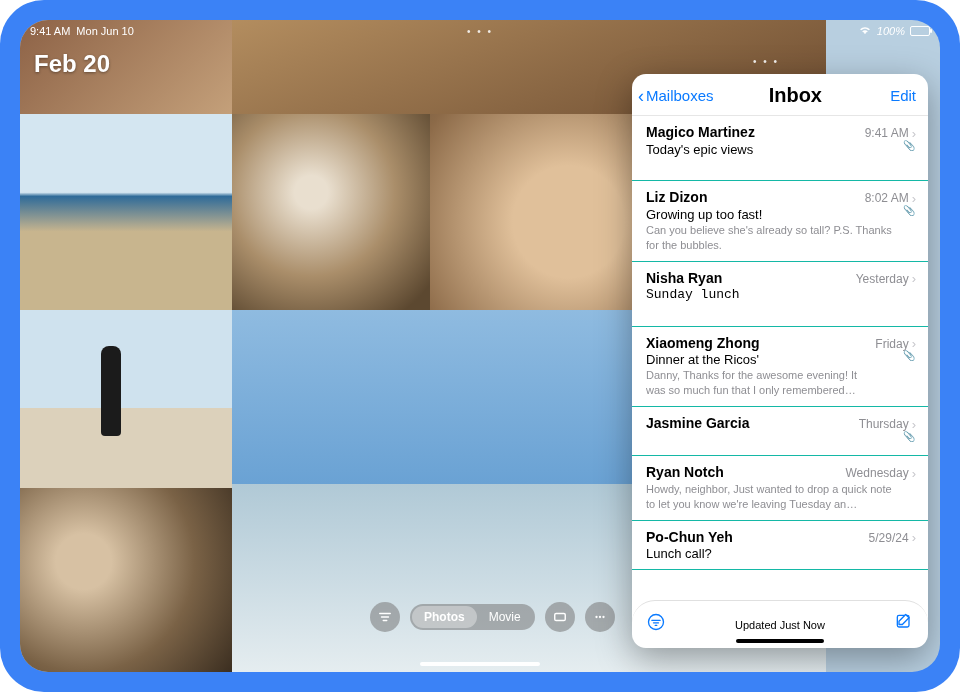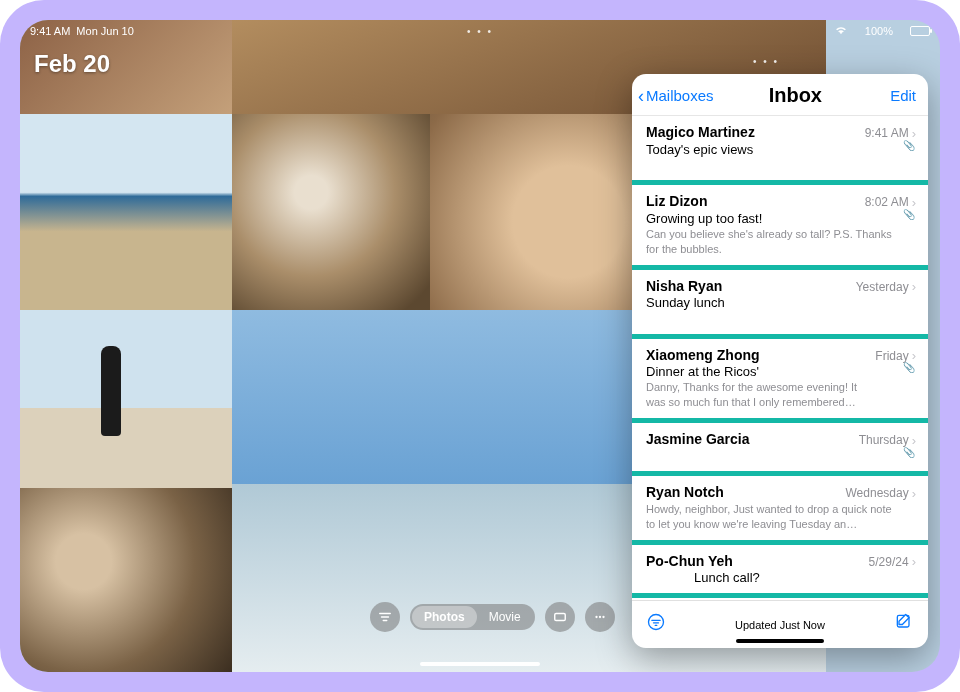--- a/index.html
+++ b/index.html
@@ -1,40 +1,40 @@
 <!DOCTYPE html>
 <html><head>
 <meta charset="utf-8">
 <style>
   * { box-sizing: border-box; margin: 0; padding: 0; }
   html, body { width: 960px; height: 692px; overflow: hidden; font-family: -apple-system, Helvetica, Arial, sans-serif; }
   .device {
     position: relative;
     width: 960px; height: 692px;
-    background: #c4b5fd;
+    background: #3b82f6;
     border-radius: 44px;
     padding: 20px;
   }
   .screen {
     position: relative;
     width: 100%; height: 100%;
     border-radius: 28px;
     overflow: hidden;
     background: #b8cfe0;
   }
   
   .statusbar {
     position: absolute; top: 0; left: 0; right: 0;
     height: 20px; z-index: 100;
     color: #fff; font-size: 11px; font-weight: 500;
     display: flex; align-items: center; justify-content: space-between;
     padding: 2px 10px 0 10px;
   }
   .statusbar .sb-left { display:flex; gap:6px; align-items:center;}
-  .statusbar .sb-right { display:flex; gap:17px; align-items:center;}
+  .statusbar .sb-right { display:flex; gap:5px; align-items:center;font-style:italic;}
   .battery { display:inline-block; width:20px; height:10px; border:1px solid #fff; border-radius:2px; position:relative;}
   .battery::after { content:""; position:absolute; right:-3px; top:2px; width:2px; height:4px; background:#fff; border-radius:1px;}
   .battery .fill { background:#fff; height:100%; width:100%; border-radius:1px;}
   .wifi-icon svg { width:14px; height:10px; }
   
   .photogrid {
     position:absolute; inset:0;
     display:grid;
     grid-template-columns: 212px 198px 198px 198px;
     grid-template-rows: 94px 196px 178px 184px;
@@ -92,33 +92,33 @@
     color:rgba(255,255,255,.9); letter-spacing:2px; font-size:10px;}
   .so-header {
     display:flex; align-items:center; justify-content:space-between;
     padding:10px 12px 8px 6px; border-bottom:1px solid #e6e6e6;
     font-size:15px;
   }
   .so-back { color:#0a7aff; display:flex; align-items:center; gap:2px; font-size:15px; cursor:pointer;}
   .so-title { font-weight:600; font-size:20px; color:#000;}
   .so-edit { color:#0a7aff; font-size:15px; cursor:pointer;margin-left:13px;}
   .mail-list { flex:1; overflow:hidden; }
-  .mail-item { padding:8px 12px 8px 14px; border-bottom:5px solid #14b8a6; cursor:pointer; position:relative;}
+  .mail-item { padding:8px 12px 8px 14px; border-bottom:1px solid #14b8a6; cursor:pointer; position:relative;}
   .mi-row1 { display:flex; justify-content:space-between; align-items:baseline;}
   .mi-sender { font-weight:600; font-size:14px; color:#000;}
   .mi-time { font-size:12px; color:#8e8e93; display:flex; align-items:center; gap:3px;}
   .mi-subject { font-size:13px; color:#000; margin-top:1px;}
   .mi-preview { font-size:11px; color:#8e8e93; line-height:1.35; margin-top:1px;
     display:-webkit-box; -webkit-line-clamp:2; -webkit-box-orient:vertical; overflow:hidden;}
   .mi-chevron { color:#c7c7cc; font-size:13px;}
   .attach { color:#c7c7cc; font-size:10px; display:block; text-align:right; line-height:1;}
   .so-toolbar {
     border-top:1px solid #e0e0e0; height:48px;
     display:flex; align-items:center; justify-content:space-between;
-    padding:0 14px; font-size:12px; color:#333; position:relative;
+    padding:0 14px; font-size:12px; color:#333; position:relative;border-radius:23px;
   }
   .tb-btn { color:#0a7aff; font-size:18px; cursor:pointer;}
   .tb-status { font-size:11px; color:#000; font-weight:500;}
   .so-home { position:absolute; bottom:5px; left:50%; transform:translateX(-50%);
     width:88px;height:4px;border-radius:3px;background:#000;}
 </style>
 </head>
 <body>
 
 <div class="device">
@@ -221,21 +221,21 @@
       <div style="width:14px;text-align:right;">
                 <span class="attach">📎</span>
               </div>
     </div>
           </div>
           <div class="mail-item">
     <div class="mi-row1">
       <span class="mi-sender">Nisha Ryan</span>
       <span class="mi-time">Yesterday <span class="mi-chevron">›</span></span>
     </div>
-    <div style="display:flex;justify-content:space-between;align-items:flex-start;">
+    <div style="display:flex;justify-content:space-between;align-items:flex-start;font-family:Liberation Mono, monospace;">
       <div style="flex:1;min-width:0;">
         <div class="mi-subject">Sunday lunch</div>
         <div class="mi-preview">&nbsp;</div>
       </div>
       <div style="width:14px;text-align:right;">
                 <span class="attach">&nbsp;</span>
               </div>
     </div>
           </div>
           <div class="mail-item">
@@ -280,21 +280,21 @@
                 <span class="attach">&nbsp;</span>
               </div>
     </div>
           </div>
           <div class="mail-item">
     <div class="mi-row1">
       <span class="mi-sender">Po-Chun Yeh</span>
       <span class="mi-time">5/29/24 <span class="mi-chevron">›</span></span>
     </div>
     <div style="display:flex;justify-content:space-between;align-items:flex-start;">
-      <div style="flex:1;min-width:0;margin-left:48px;">
+      <div style="flex:1;min-width:0;">
         <div class="mi-subject">Lunch call?</div>
 
       </div>
       <div style="width:14px;text-align:right;">
                 <span class="attach">&nbsp;</span>
               </div>
     </div>
           </div>
         </div>
 

